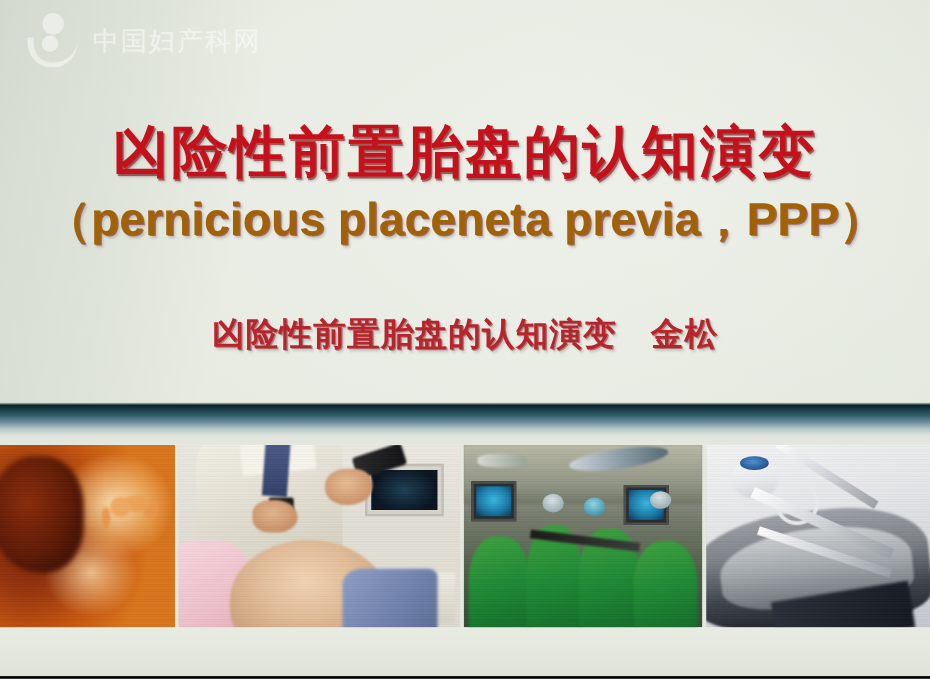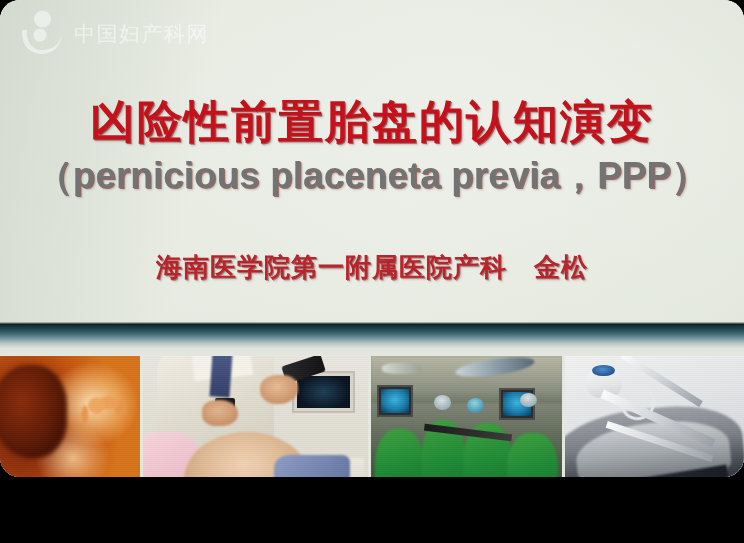--- a/index.html
+++ b/index.html
@@ -7,24 +7,23 @@
     padding: 0;
     background: #000;
   }
   body {
     font-family: "Liberation Sans", "DejaVu Sans", sans-serif;
   }
 
   #slide {
     position: relative;
     width: 744px;
-    height: 477px;
+    height: 541px;
     overflow: hidden;
     background: #e5e9e0;
-    border-radius: 20px;
   }
 
   
   .bg-base {
     position: absolute;
     inset: 0;
     background:
       radial-gradient(120% 90% at 72% 28%, #eef1ea 0%, #e7ebe2 45%, #dfe4da 100%),
       linear-gradient(160deg, #d8ded4 0%, #e9ece4 35%, #e6eae1 70%, #dfe3da 100%);
   }
@@ -91,21 +90,21 @@
     line-height: 1.08;
     text-shadow:
        1px 1px 0 rgba(120,10,14,0.55),
        2px 2px 2px rgba(90,60,60,0.30);
     white-space: nowrap;
   }
   .title-en {
     margin-top: 9px;
     font-size: 37px;
     font-weight: bold;
-    color: #737373;
+    color: #a16207;
     letter-spacing: 0px;
     line-height: 1.1;
     text-shadow:
        1px 1px 0 rgba(120,10,14,0.5),
        2px 2px 2px rgba(90,60,60,0.26);
     white-space: nowrap;
   }
   .byline {
     position: absolute;
     left: 0;
@@ -492,21 +491,21 @@
     <div class="wm-text">
       <span class="wm-cn">中国妇产科网</span>
     </div>
   </div>
 
   <div class="title-block">
     <div class="title-cn">凶险性前置胎盘的认知演变</div>
     <div class="title-en">（pernicious placeneta previa，PPP）</div>
   </div>
 
-  <div class="byline">海南医学院第一附属医院产科　金松</div>
+  <div class="byline">凶险性前置胎盘的认知演变　金松</div>
 
   <div class="divider-top-hair"></div>
   <div class="divider"></div>
   <div class="divider-fade"></div>
 
   <div class="strip">
 
     <div class="panel p1">
       <div class="panel-inner">
         <div class="p1-head"></div>

